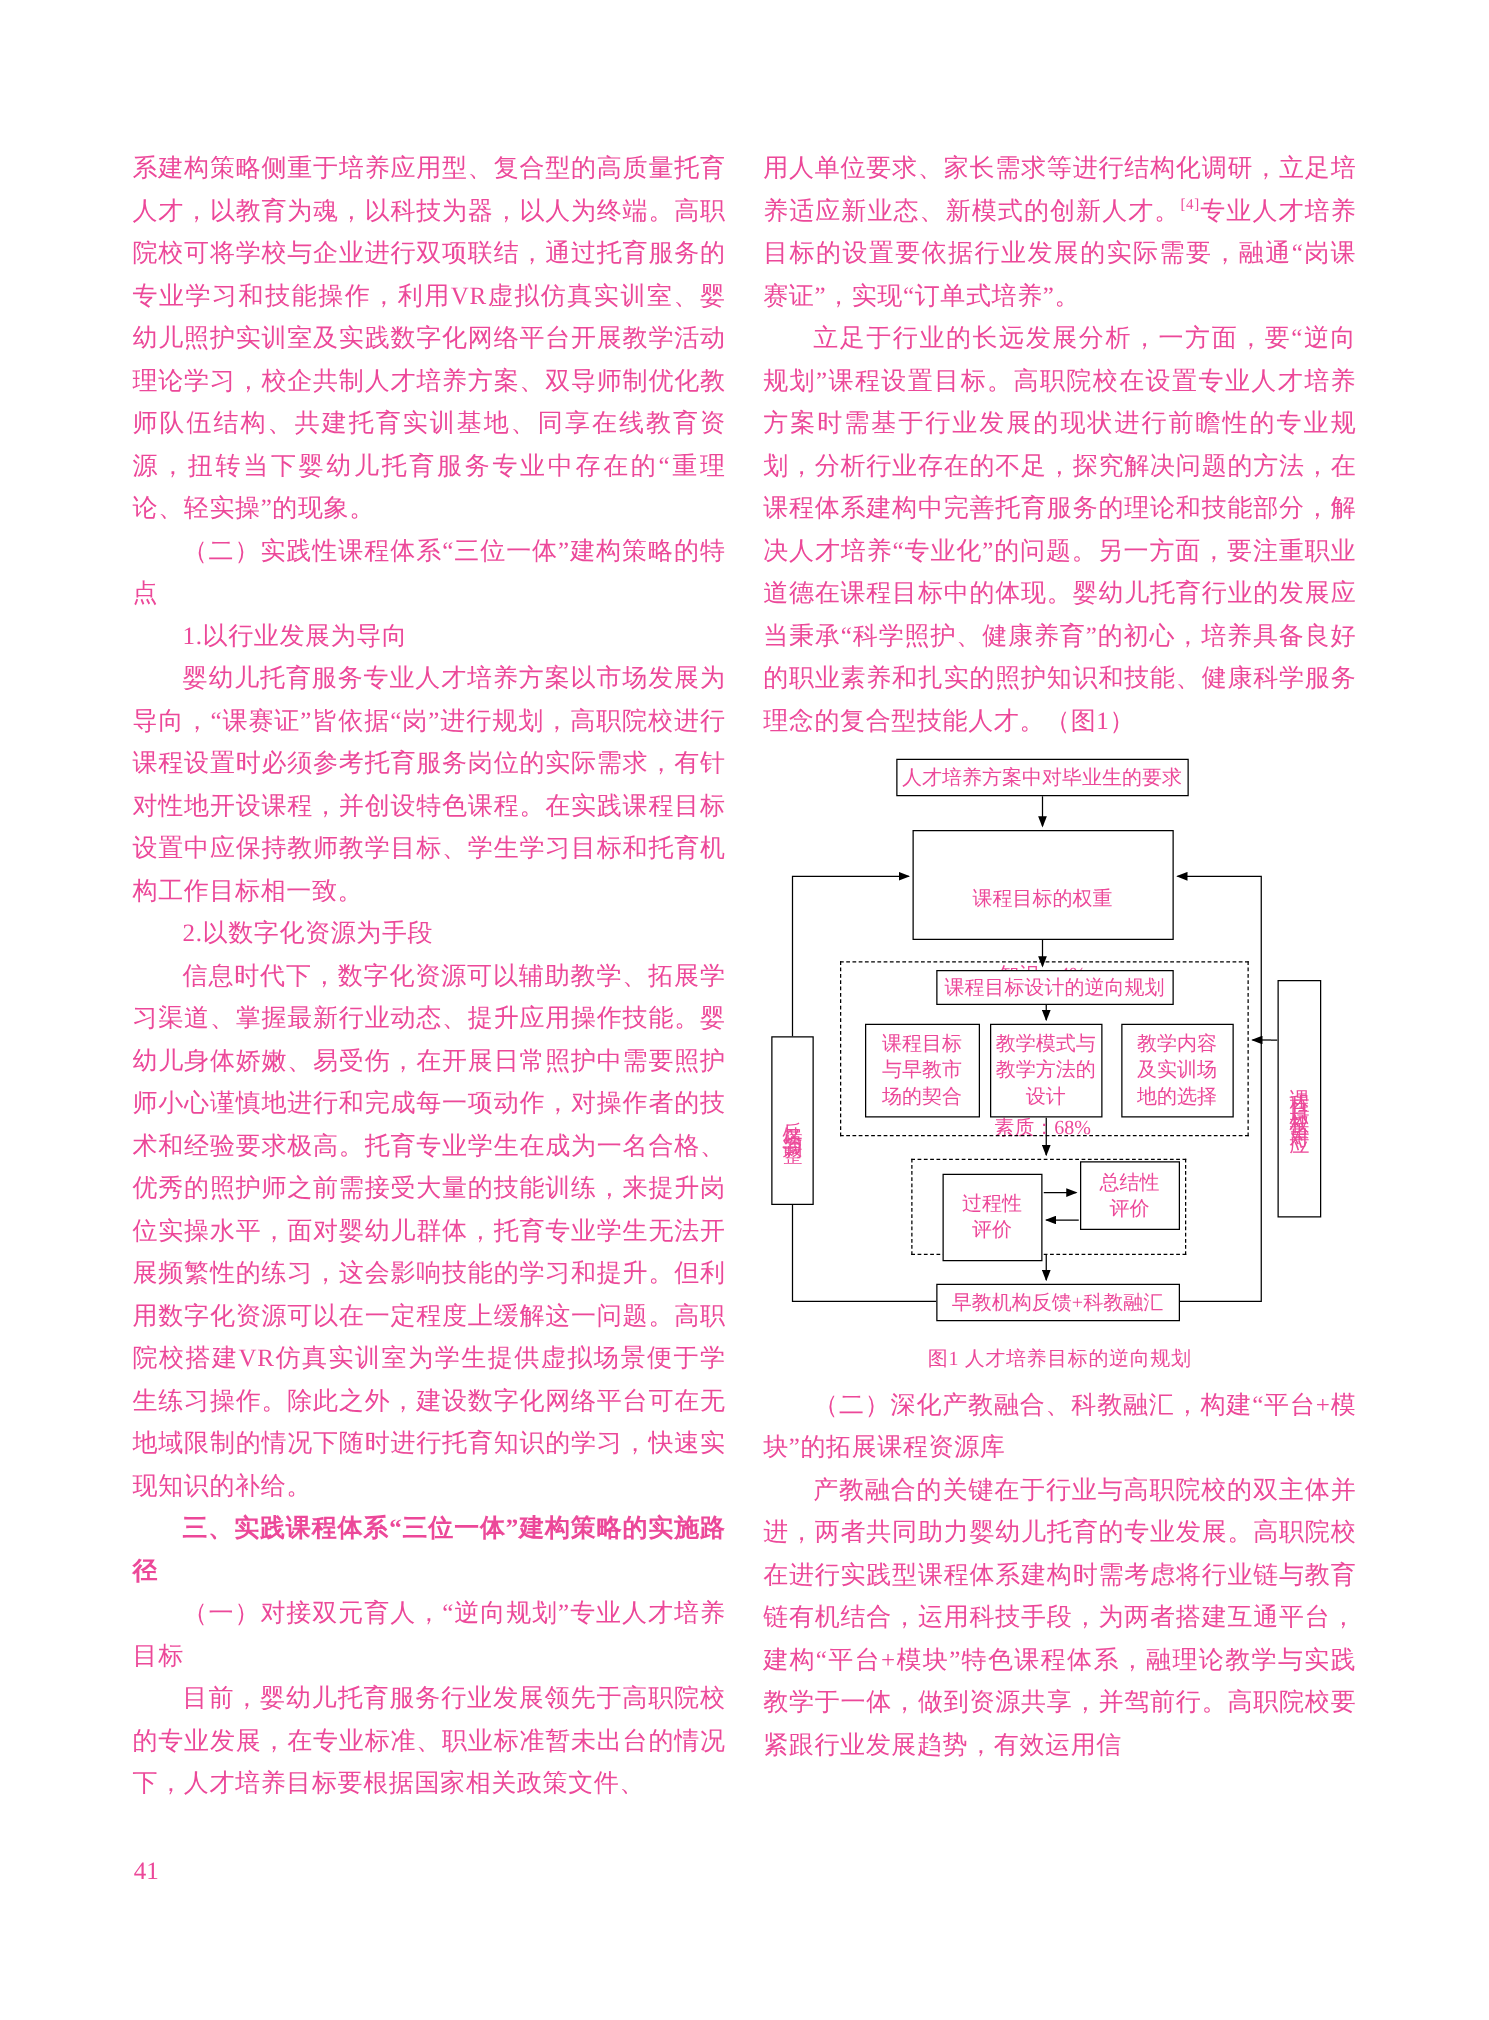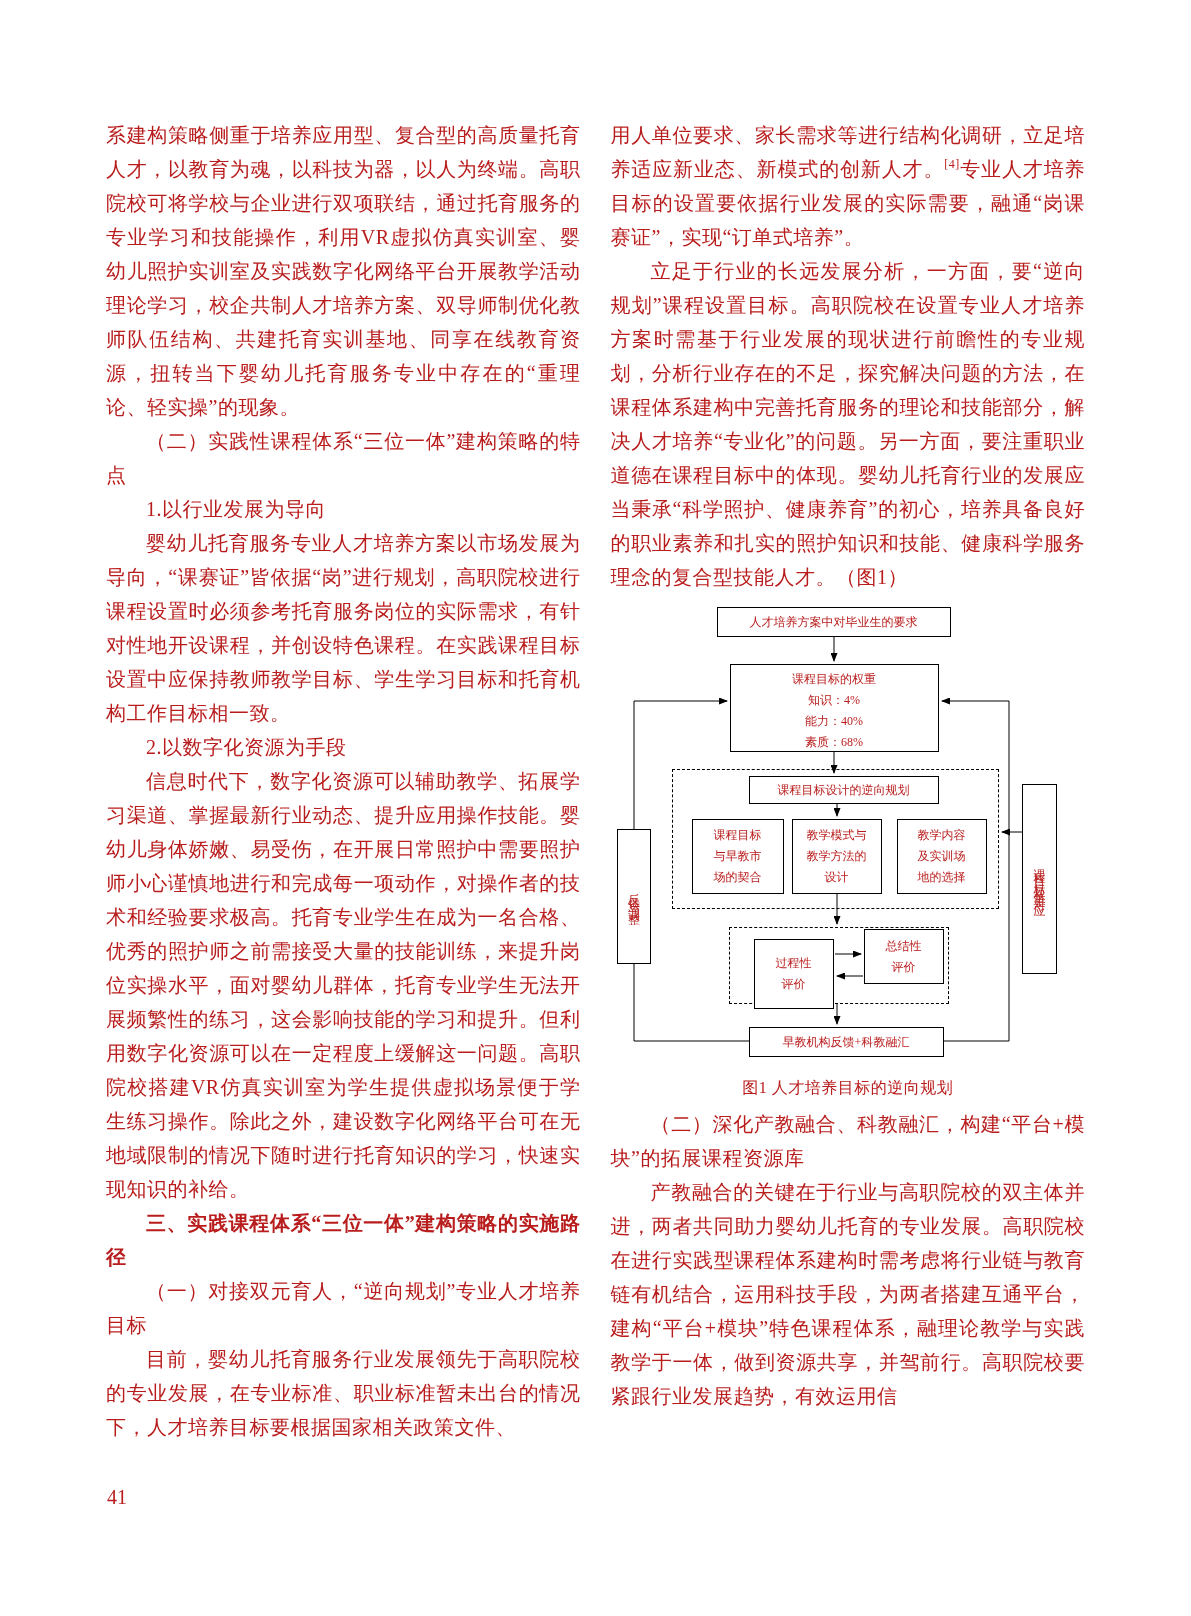--- a/index.html
+++ b/index.html
@@ -1,21 +1,21 @@
 <!DOCTYPE html>
 <html><head>
 <meta charset="utf-8">
 <style>
   html,body{margin:0;padding:0;background:#fff;}
   .page{
     position:relative;
     width:1191px;height:1616px;
     background:#fff;
     font-family:"Liberation Serif","DejaVu Serif",serif;
-    color:#b91c1c;
+    color:#ec4899;
     overflow:hidden;
   }
   .content{
     display:flex;
     gap:30px;
     padding:118px 106px 0 106px;
   }
   .col{flex:1;min-width:0;}
   .para{
     margin:0;
@@ -37,21 +37,21 @@
   .page-number{
     position:absolute;
     left:107px;top:1486px;
     font-size:20px;
   }
   
   .diagram{
     position:relative;
     width:476px;height:465px;
     margin:8px 0 4px 0;
-    font-size:12px;
+    font-size:16px;
     line-height:21px;
   }
   .diagram svg{position:absolute;left:0;top:0;}
   .dbox{
     position:absolute;
     box-sizing:border-box;
     border:1px solid #000;
     background:#fff;
     display:flex;
     align-items:center;
@@ -60,21 +60,21 @@
     padding:2px;
   }
   .dashed{border-style:dashed;background:transparent;}
   .pre{white-space:pre-line;}
   .vtext{
     writing-mode:vertical-lr;
     text-orientation:upright;
     letter-spacing:5px;
   }
   .weights{flex-direction:column;justify-content:flex-start;padding-top:4px;}
-  .weights div{line-height:21px;}
+  .weights div{line-height:21px;margin-top:40px;}
 </style>
 </head>
 <body>
 
 <div class="page">
   <div class="content">
 
     <div class="col">
       <p class="para">系建构策略侧重于培养应用型、复合型的高质量托育人才，以教育为魂，以科技为器，以人为终端。高职院校可将学校与企业进行双项联结，通过托育服务的专业学习和技能操作，利用VR虚拟仿真实训室、婴幼儿照护实训室及实践数字化网络平台开展教学活动理论学习，校企共制人才培养方案、双导师制优化教师队伍结构、共建托育实训基地、同享在线教育资源，扭转当下婴幼儿托育服务专业中存在的“重理论、轻实操”的现象。</p>
       <p class="para indent">（二）实践性课程体系“三位一体”建构策略的特点</p>

